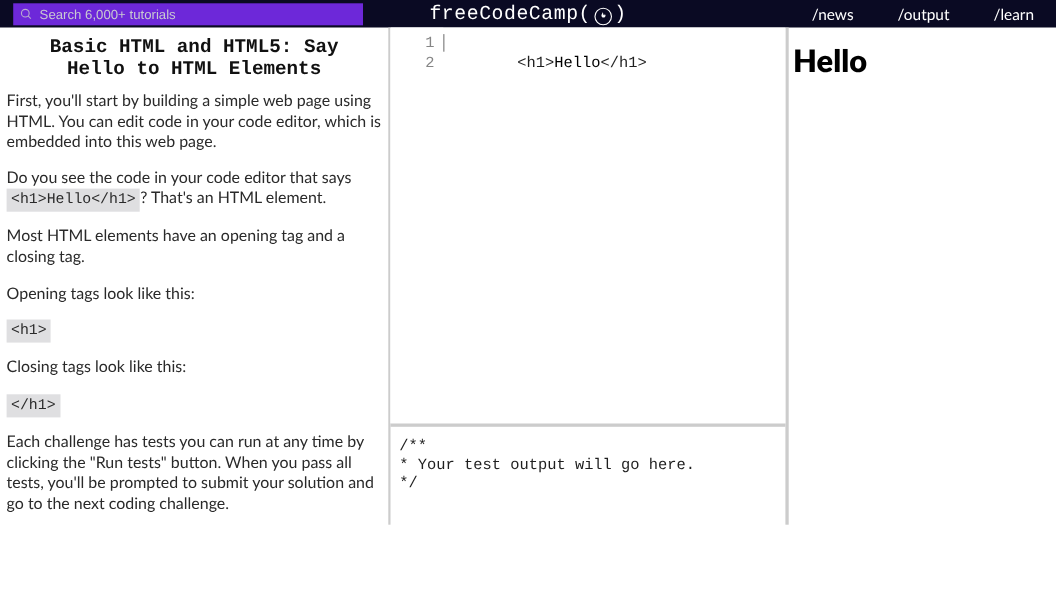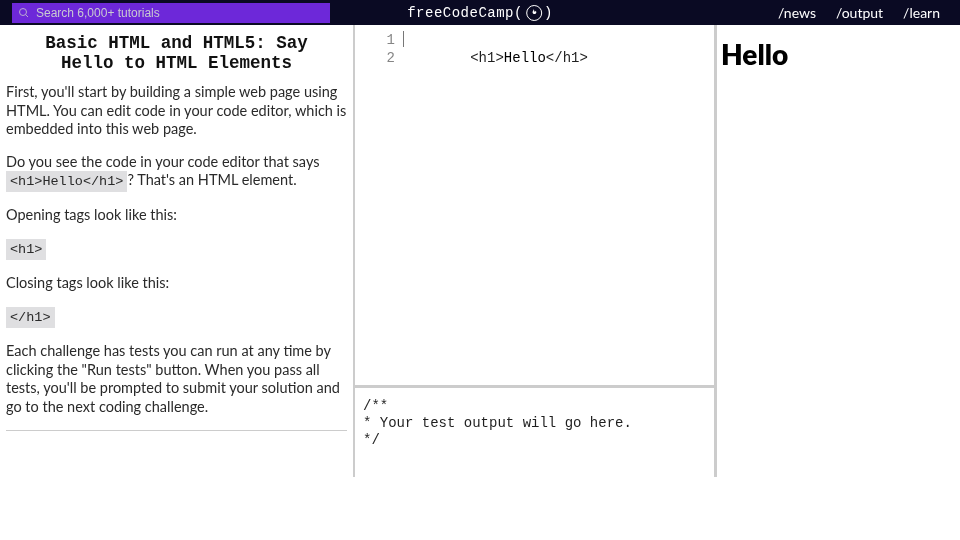--- a/index.html
+++ b/index.html
@@ -9,29 +9,29 @@
   }
   .search-wrap {
     margin-left: 12px; display: flex; align-items: center; background: #6d28d9; height: 20px; width: 318px; padding: 0 6px;
   }
   .search-icon { width: 12px; height: 12px; margin-right: 6px; opacity: .8; }
   .search-input {
     background: transparent; border: none; outline: none; color: #ccc; font-size: 12px; flex: 1;
   }
   .search-input::placeholder { color: #c9c9d1; }
   .logo {
-    position: absolute; left: 50%; transform: translateX(-50%); display: flex; align-items: flex-start;
-    font-family: "Courier New", monospace; font-size: 14px; letter-spacing: .5px;
+    position: absolute; left: 50%; transform: translateX(-50%); display: flex; align-items: flex-end;
+    font-family: "Courier New", monospace; font-size: 18px; letter-spacing: .5px;
   }
   .logo-fire {
     display: inline-flex; align-items: center; justify-content: center;
     border: 1.5px solid #fff; border-radius: 50%; width: 16px; height: 16px; margin: 0 2px 0 3px;
   }
   .logo-fire svg { width: 9px; height: 11px; }
-  .nav { margin-left: auto; display: flex; gap: 20px; padding-right: 20px; }
+  .nav { margin-left: auto; display: flex; gap: 40px; padding-right: 20px; }
   .nav a { color: #fff; text-decoration: none; font-size: 14px; }
   .main { display: flex; height: 452px; }
   .instructions {
     width: 355px; padding: 8px 6px 10px 6px; overflow-y: auto; border-right: 2px solid #ccc;
     color: #111;
   }
   .instructions h2 {
     font-family: "Courier New", monospace; font-weight: bold; font-size: 17.5px; text-align: center; margin: 0 18px 10px;
   }
   .instructions p { font-size: 14.5px; line-height: 1.28; margin: 0 0 14px; color: #2a2a2a; }
@@ -89,20 +89,21 @@
 </div>
 
 <div class="main">
 
   <div class="instructions">
     <h2>Basic HTML and HTML5: Say Hello to HTML Elements</h2>
     <p>First, you'll start by building a simple web page using HTML. You can edit code in your code editor, which is embedded into this web page.</p>
     <p>
       <span>Do you see the code in your code editor that says </span><code class="snip">&lt;h1&gt;Hello&lt;/h1&gt;</code><span>? That's an HTML element.</span>
     </p>
+    <p>Most HTML elements have an opening tag and a closing tag.</p>
     <p>Opening tags look like this:</p>
     <p><code class="snip">&lt;h1&gt;</code></p>
     <p>Closing tags look like this:</p>
     <p><code class="snip">&lt;/h1&gt;</code></p>
     <p>Each challenge has tests you can run at any time by clicking the "Run tests" button. When you pass all tests, you'll be prompted to submit your solution and go to the next coding challenge.</p>
   </div>
 
   <div class="editor-col">
     <div class="editor">
       <div class="gutter">

